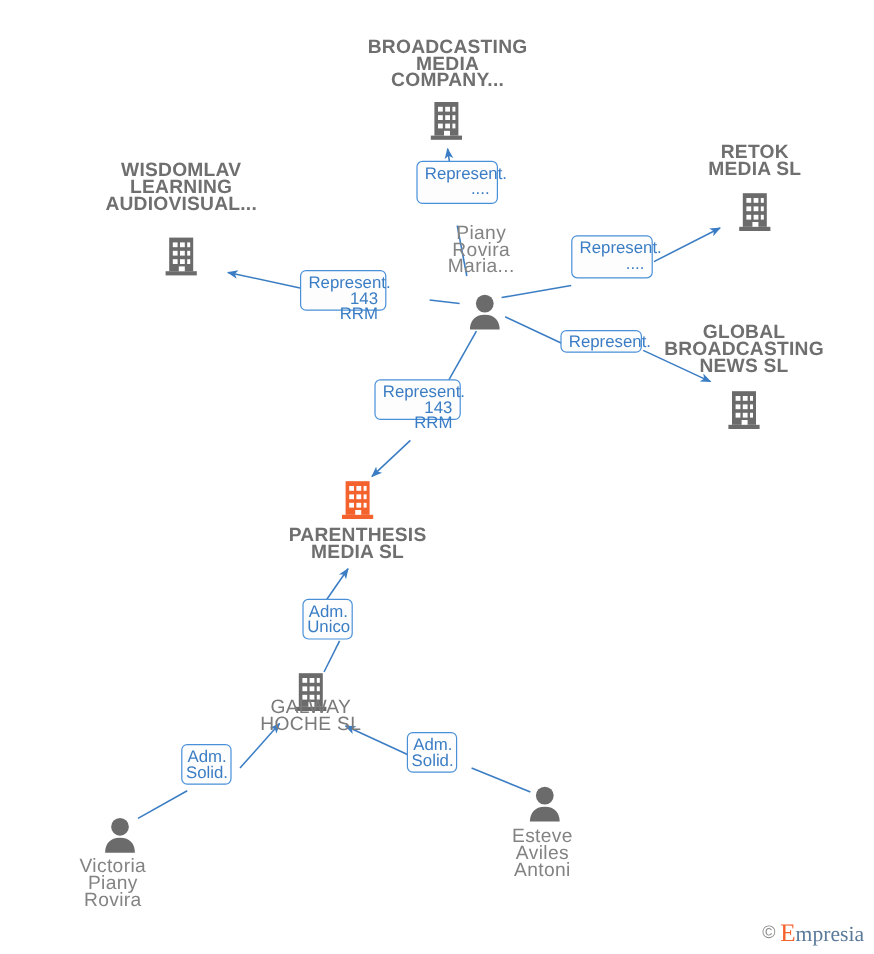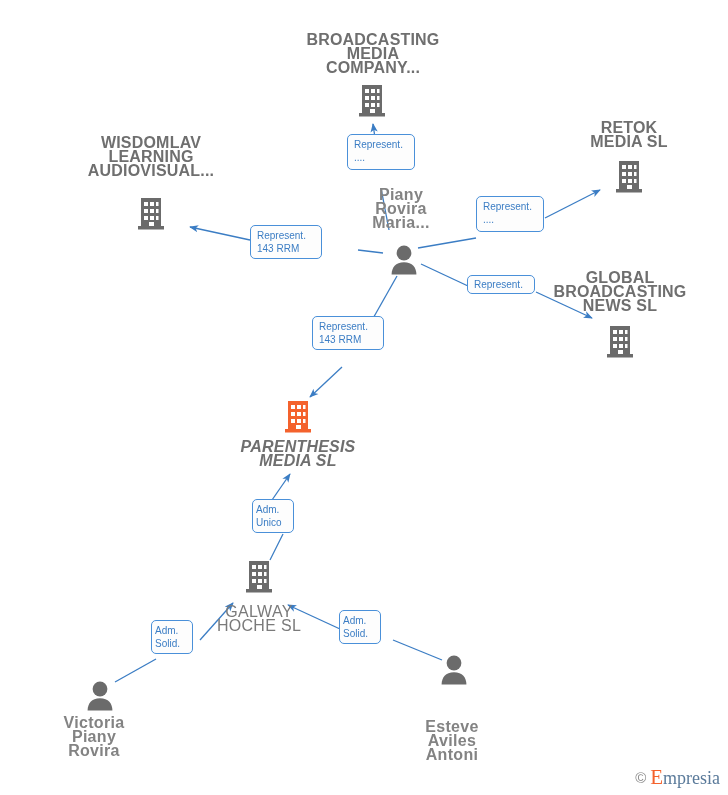--- a/index.html
+++ b/index.html
@@ -18,33 +18,33 @@
     white-space:pre-line;
     width:140px;
     pointer-events:none;
   }
   .node-label.company{
     font-weight:bold;
     color:#6f6f6f;
     letter-spacing:.2px;
   }
   .node-label.person{
-    font-weight:bold;
+    font-weight:normal;
     color:#838383;
   }
   .icon-wrap{position:absolute;}
   .edge-label{
     position:absolute;
     border:1.3px solid #4a90d9;
     border-radius:5px;
     background:#fdfdfd;
     color:#3b7dc4;
-    font-size:10px;
+    font-size:14px;
     line-height:13px;
-    text-align:left;
+    text-align:right;
     padding:3px 6px;
     box-sizing:border-box;
     white-space:pre-line;
     box-shadow:0 0 0 0 rgba(0,0,0,0);
   }
   .watermark{
     position:absolute;right:8px;bottom:5px;
     display:flex;align-items:center;gap:4px;
     font-size:17px;
   }
@@ -202,61 +202,61 @@
       <rect x="8" y="12" width="4" height="4"></rect>
         <rect x="14" y="12" width="4" height="4"></rect>
         <rect x="20" y="12" width="2.5" height="4"></rect>
       <rect x="8" y="19" width="4" height="4"></rect>
         <rect x="14" y="19" width="4" height="4"></rect>
         <rect x="20" y="19" width="2.5" height="4"></rect>
       <rect x="13" y="25" width="5" height="4"></rect>
     </g>
   </svg>
 </div>
-<div class="node-label company" style="left:228px;top:440px;font-style:italic;">PARENTHESIS
+<div class="node-label company" style="left:228px;top:440px;">PARENTHESIS
 MEDIA  SL</div>
 
 <div class="icon-wrap" style="left:244px;top:560px;">
   <svg width="32" height="34" viewBox="0 0 32 34">
     <rect x="5" y="1" width="20" height="28" fill="#6b6b6b"></rect>
     <rect x="2" y="29" width="26" height="3.5" fill="#6b6b6b"></rect>
     <g fill="#ffffff">
       <rect x="8" y="5" width="4" height="4"></rect>
         <rect x="14" y="5" width="4" height="4"></rect>
         <rect x="20" y="5" width="2.5" height="4"></rect>
       <rect x="8" y="12" width="4" height="4"></rect>
         <rect x="14" y="12" width="4" height="4"></rect>
         <rect x="20" y="12" width="2.5" height="4"></rect>
       <rect x="8" y="19" width="4" height="4"></rect>
         <rect x="14" y="19" width="4" height="4"></rect>
         <rect x="20" y="19" width="2.5" height="4"></rect>
       <rect x="13" y="25" width="5" height="4"></rect>
     </g>
   </svg>
 </div>
-<div class="node-label" style="left:189px;top:605px;color:#7a7a7a;">GALWAY
+<div class="node-label" style="left:189px;top:583px;color:#7a7a7a;">GALWAY
 HOCHE  SL</div>
 
 <div class="icon-wrap" style="left:85px;top:680px;">
   <svg width="30" height="32" viewBox="0 0 30 32">
     <circle cx="15" cy="9" r="7.4" fill="#6b6b6b"></circle>
     <path d="M15 18.2 C6.6 18.2 2.6 23.4 2.6 30.6 L27.4 30.6 C27.4 23.4 23.4 18.2 15 18.2 Z" fill="#6b6b6b"></path>
   </svg>
 </div>
 <div class="node-label person" style="left:24px;top:716px;">Victoria
 Piany
 Rovira</div>
 
 <div class="icon-wrap" style="left:439px;top:654px;">
   <svg width="30" height="32" viewBox="0 0 30 32">
     <circle cx="15" cy="9" r="7.4" fill="#6b6b6b"></circle>
     <path d="M15 18.2 C6.6 18.2 2.6 23.4 2.6 30.6 L27.4 30.6 C27.4 23.4 23.4 18.2 15 18.2 Z" fill="#6b6b6b"></path>
   </svg>
 </div>
-<div class="node-label person" style="left:382px;top:720px;">Esteve
+<div class="node-label person" style="left:382px;top:691px;">Esteve
 Aviles
 Antoni</div>
 
 <div class="edge-label" style="left:347px;top:134px;width:68px;height:36px;">Represent.
 ....</div>
 
 <div class="edge-label" style="left:250px;top:225px;width:72px;height:34px;">Represent.
 143 RRM</div>
 
 <div class="edge-label" style="left:476px;top:196px;width:68px;height:36px;">Represent.

